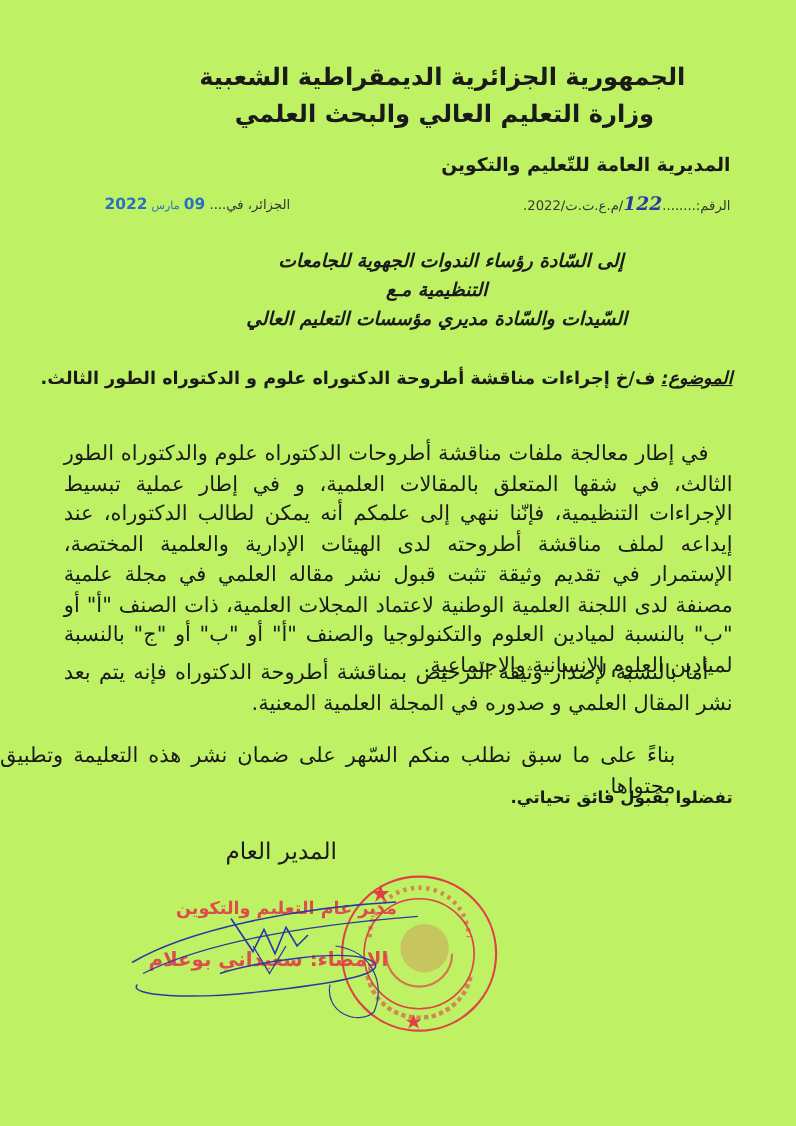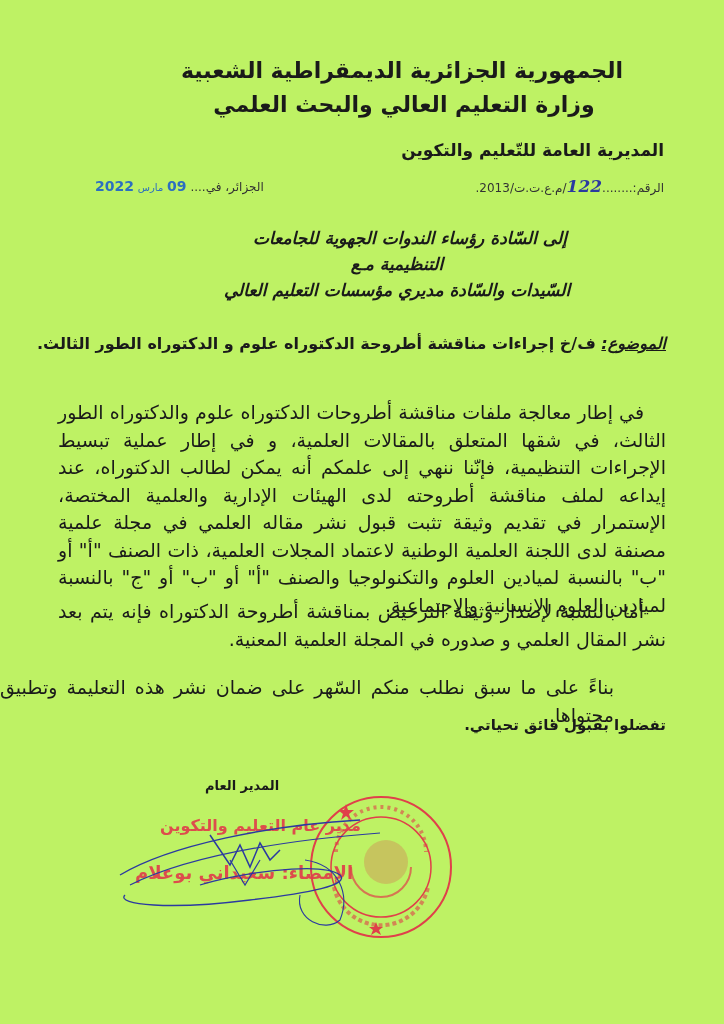--- a/index.html
+++ b/index.html
@@ -27,39 +27,39 @@
   .subject { top: 334px; right: 58px; font-size: 16px; font-weight: bold; }
   .subject-label { text-decoration: underline; font-style: italic; }
 
   .para { right: 58px; width: 608px; font-size: 19px; line-height: 27.5px; text-align: justify; text-align-last: right; }
   .p1 { top: 399px; }
   .p2 { top: 598px; }
   .p3 { top: 674px; right: 110px; width: auto; }
   .closing { top: 716px; right: 58px; font-size: 15px; font-weight: bold; }
   .indent { display: inline-block; width: 22px; }
 
-  .signer-title { top: 778px; left: 205px; font-size: 13px; font-weight: bold; }
+  .signer-title { top: 762px; left: 205px; font-size: 21px; font-weight: normal; }
 
   .stamp-line1 { top: 816px; left: 160px; font-size: 16px; font-weight: bold; color: #e0404a; opacity: 0.92; }
   .stamp-line2 { top: 862px; left: 135px; font-size: 18px; font-weight: bold; color: #e0404a; opacity: 0.92; }
 
   .seal { top: 792px; left: 306px; width: 150px; height: 150px; }
   .signature { top: 805px; left: 110px; width: 280px; height: 130px; }
 </style>
 </head>
 <body>
 
 <div class="page">
 
   <div class="abs hdr1 rtl">الجمهورية الجزائرية الديمقراطية الشعبية</div>
   <div class="abs hdr2 rtl">وزارة التعليم العالي والبحث العلمي</div>
   <div class="abs directorate rtl">المديرية العامة للتّعليم والتكوين</div>
 
   <div class="abs refline rtl">
-    <span>الرقم:</span><span>........</span><span class="refnum">122</span><span>/م.ع.ت.ت/2013.</span>
+    <span>الرقم:</span><span>........</span><span class="refnum">122</span><span>/م.ع.ت.ت/2022.</span>
   </div>
 
   <div class="abs dateline rtl">
     <span>الجزائر، في</span><span>....</span>
     <span class="datestamp">09</span>
     <span class="datestamp-month">مارس</span>
     <span class="datestamp">2022</span>
   </div>
 
   <div class="abs addr addr1 rtl">إلى السّادة رؤساء الندوات الجهوية للجامعات</div>

